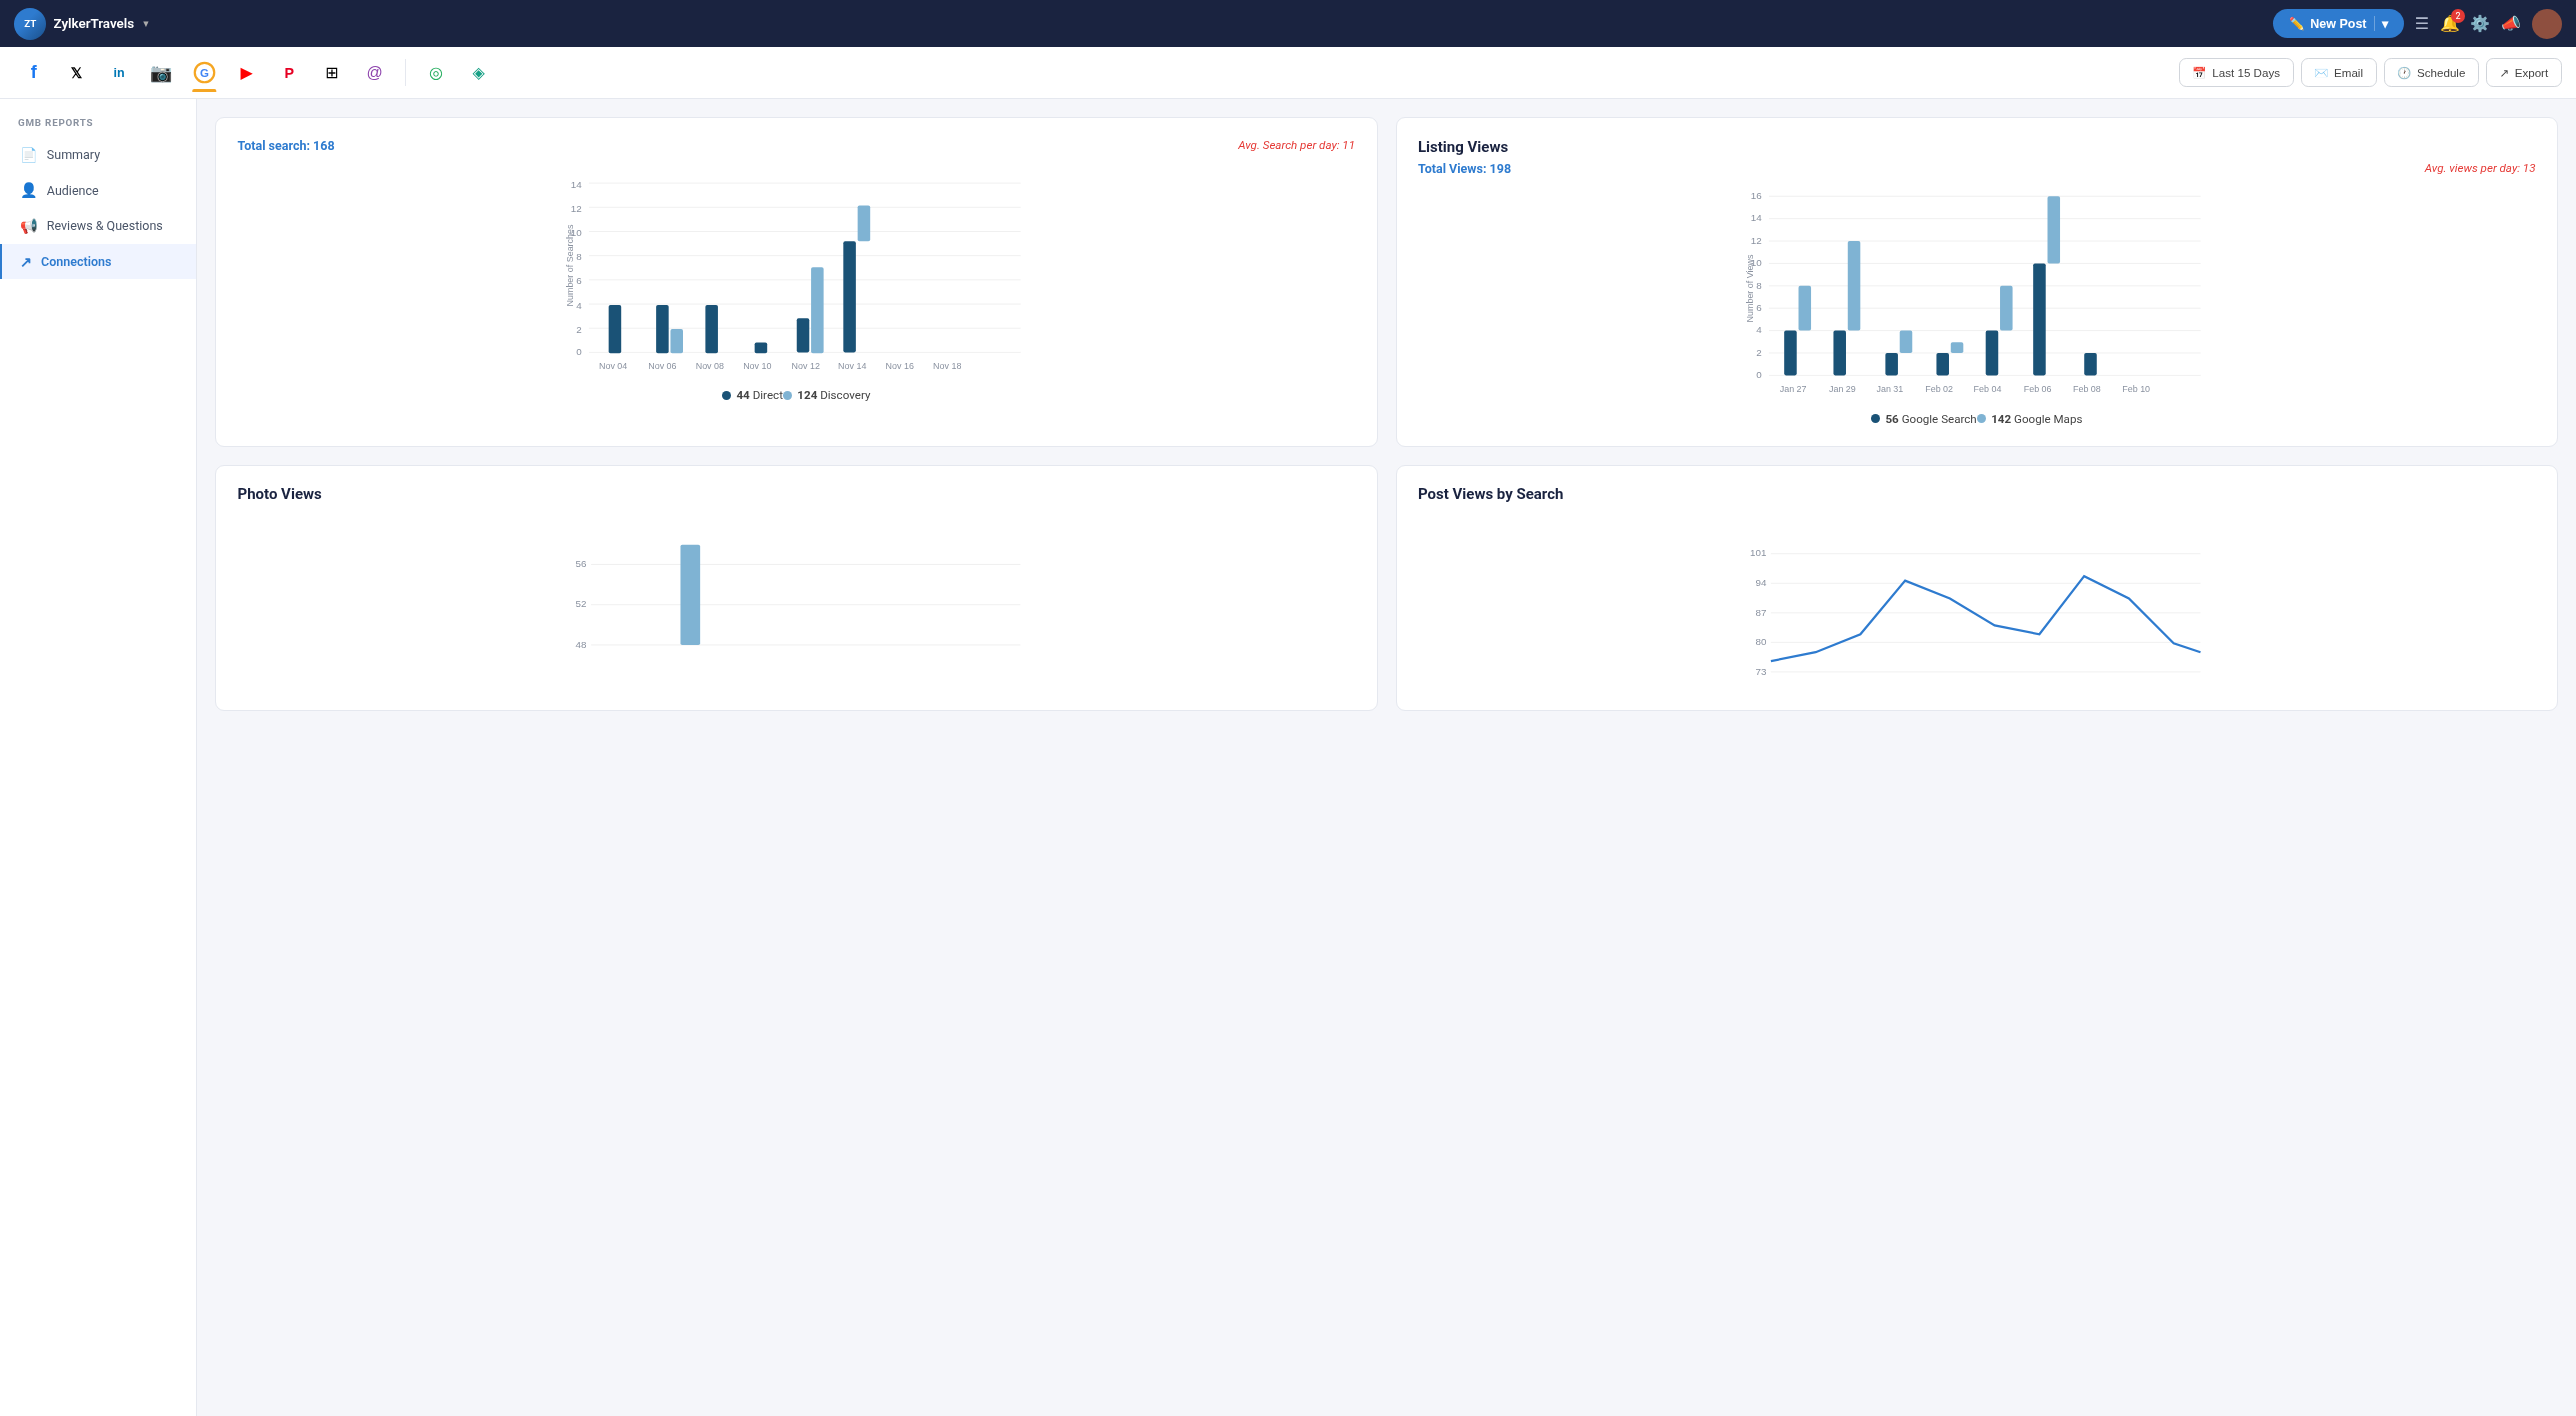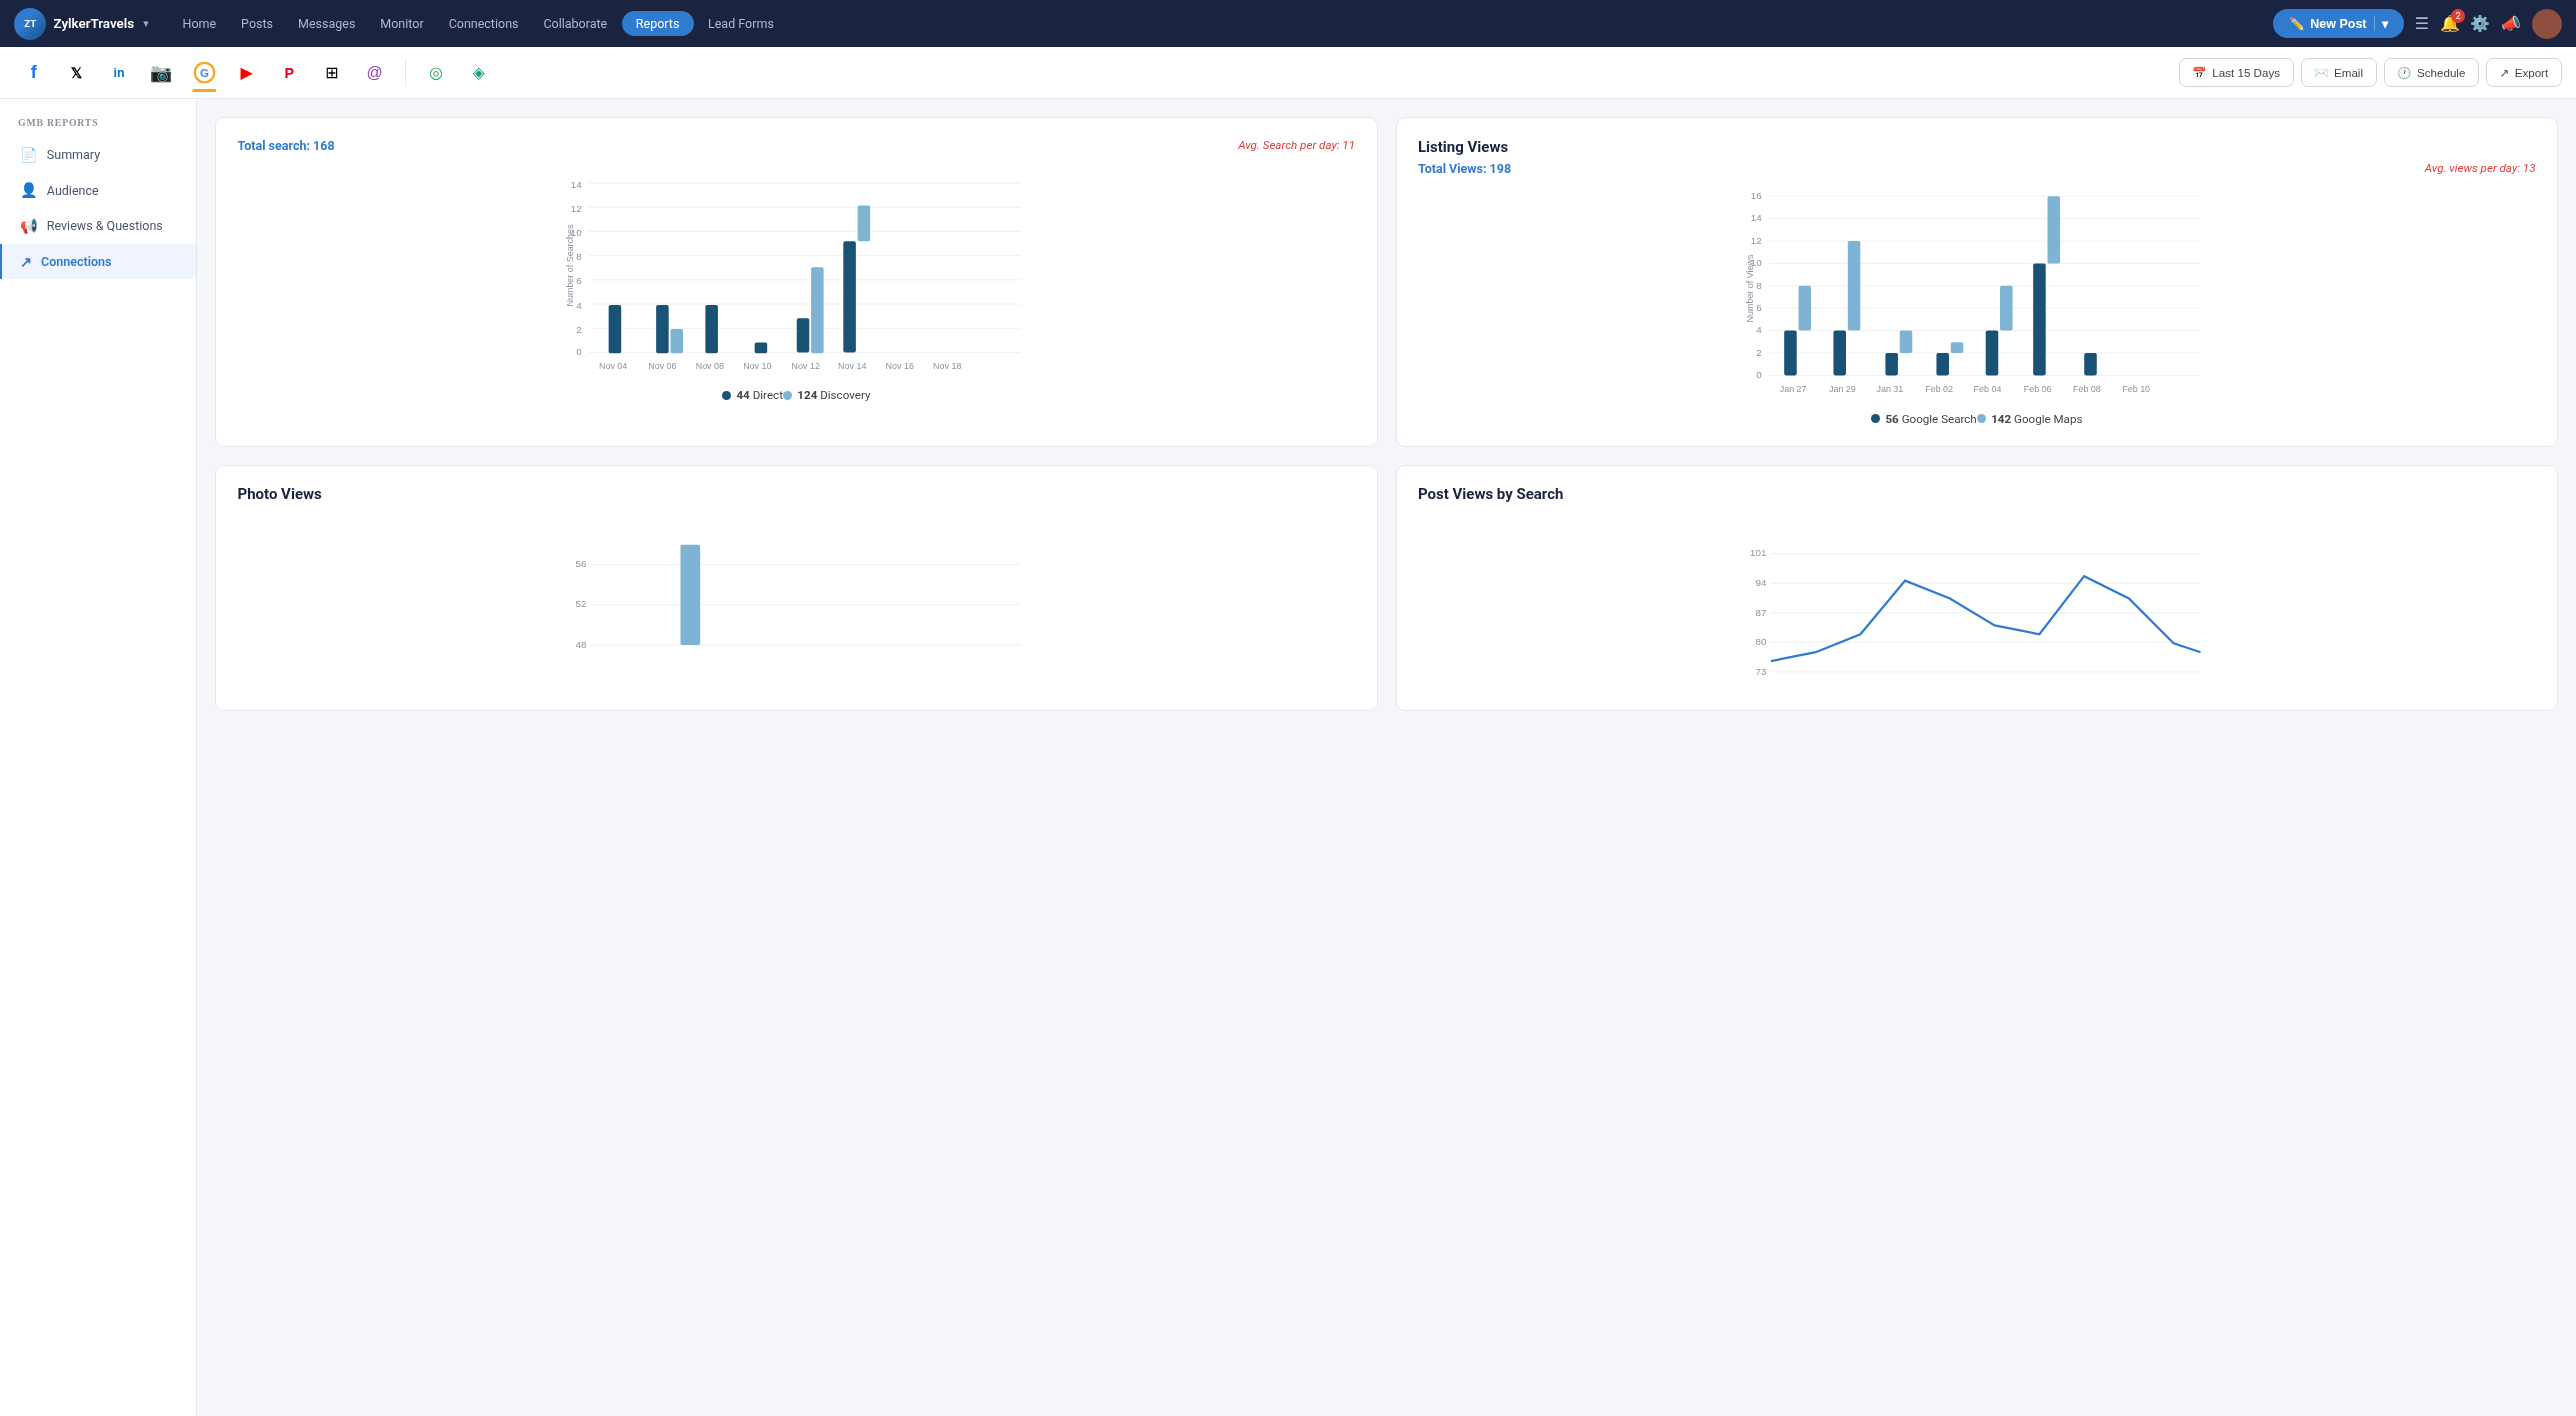--- a/index.html
+++ b/index.html
@@ -84,21 +84,21 @@
     
     .main-layout { display: flex; height: calc(100vh - 98px); overflow: hidden; }
 
     
     .sidebar {
       width: 197px; min-width: 197px; background: white;
       border-right: 0.9px solid #e5e8ef; padding: 18px 0;
     }
     .sidebar-section-title {
       font-size: 9.8px; font-weight: 700; color: #8a92a0; letter-spacing: 0.08em;
-      padding: 0 18px 9px; text-transform: uppercase; font-family: Liberation Serif, serif;
+      padding: 0 18px 9px; text-transform: uppercase;
     }
     .sidebar-item {
       display: flex; align-items: center; gap: 9px;
       padding: 9.8px 18px; cursor: pointer; color: #4a5568; font-size: 12.5px;
       border-left: 2.7px solid transparent;
     }
     .sidebar-item.active {
       background: #f0f4ff; color: #2e7bcf; border-left: 2.7px solid #2e7bcf; font-weight: 600;
     }
     .sidebar-icon { font-size: 14.3px; }
@@ -131,30 +131,20 @@
 
 <nav class="top-nav">
   <div class="brand">
     <div class="brand-logo">
       <span>ZT</span>
     </div>
     <span class="brand-name">ZylkerTravels</span>
     <span class="brand-chevron">▾</span>
   </div>
 
-  <div class="nav-links">
-    <a class="nav-link">Home</a>
-    <a class="nav-link">Posts</a>
-    <a class="nav-link">Messages</a>
-    <a class="nav-link">Monitor</a>
-    <a class="nav-link">Connections</a>
-    <a class="nav-link">Collaborate</a>
-    <a class="nav-link active">Reports</a>
-    <a class="nav-link">Lead Forms</a>
-  </div>
 
   <div class="nav-right">
     <button class="new-post-btn">
       <span>✏️</span>
       <span>New Post</span>
       <span class="dropdown-arrow">▾</span>
     </button>
     <span class="nav-icon">☰</span>
     <span class="notif-badge">
       <span class="nav-icon">🔔</span>

